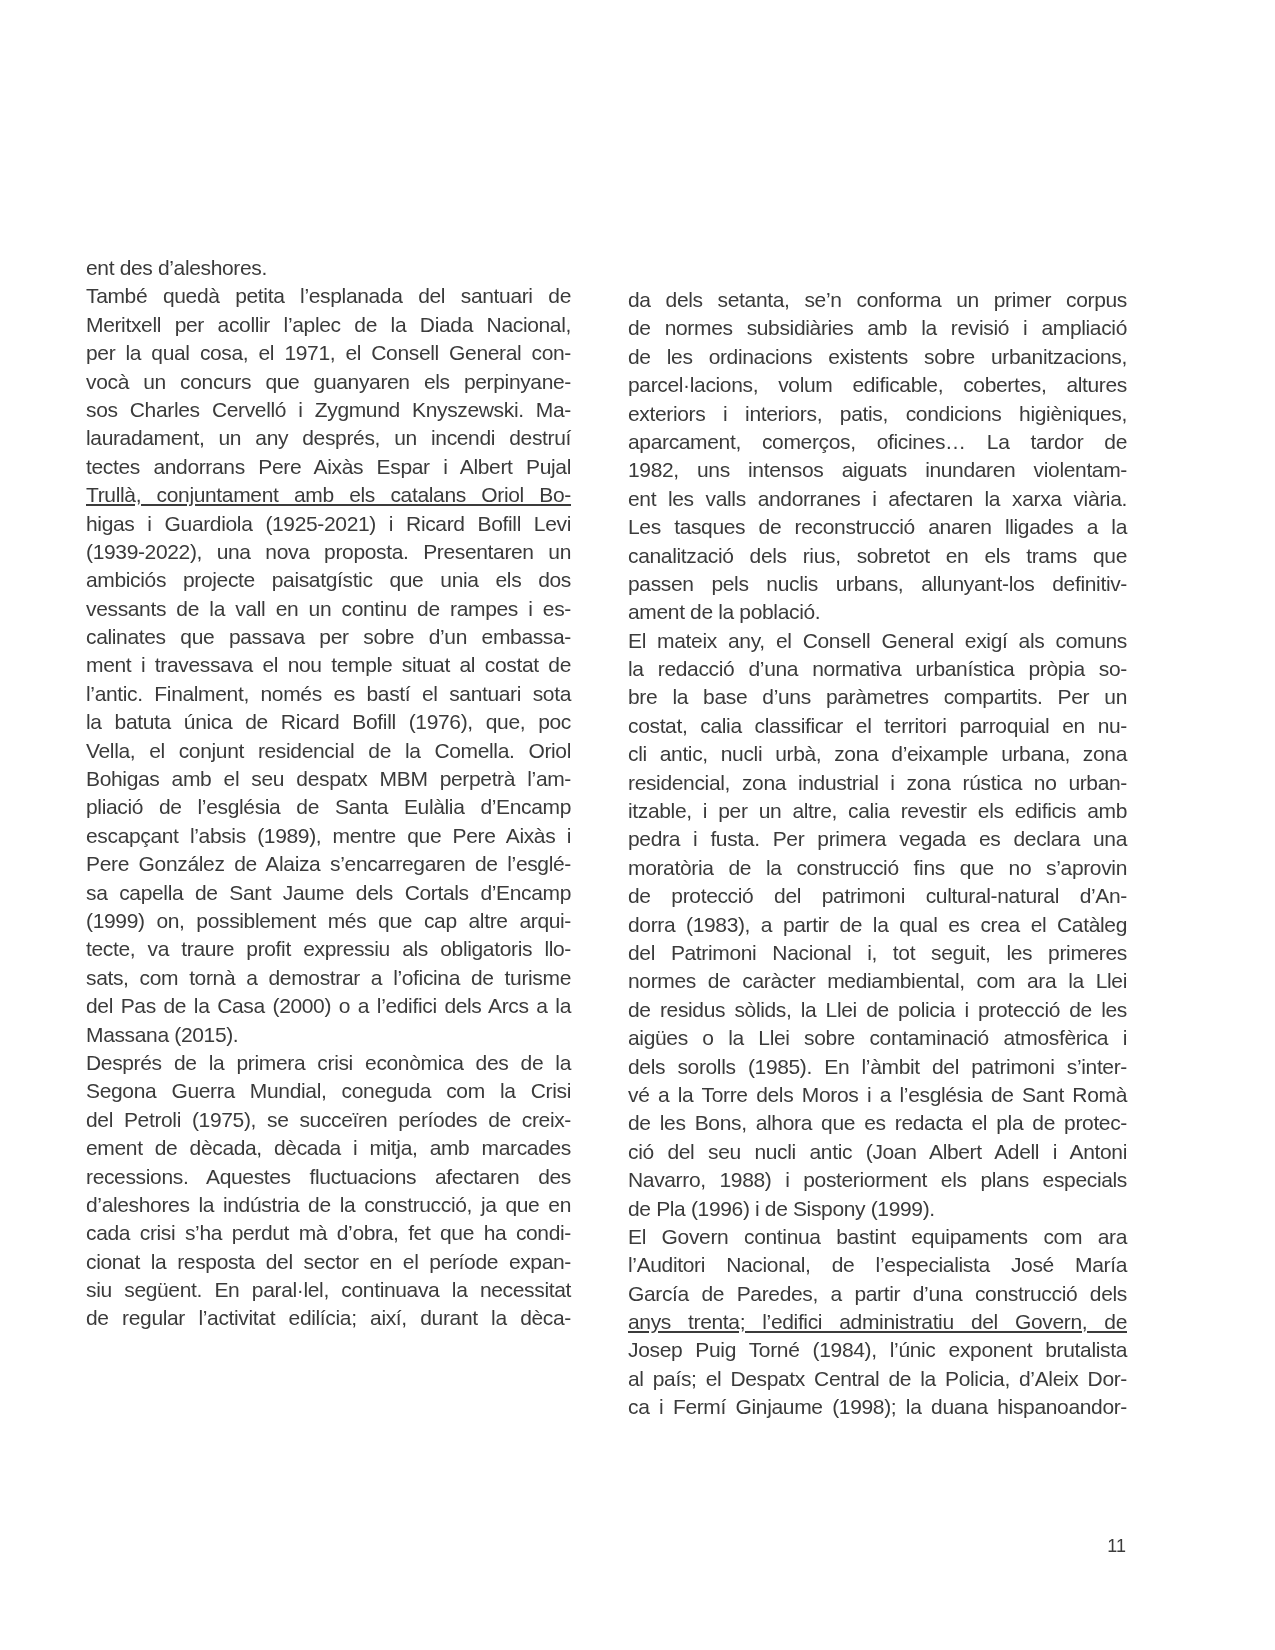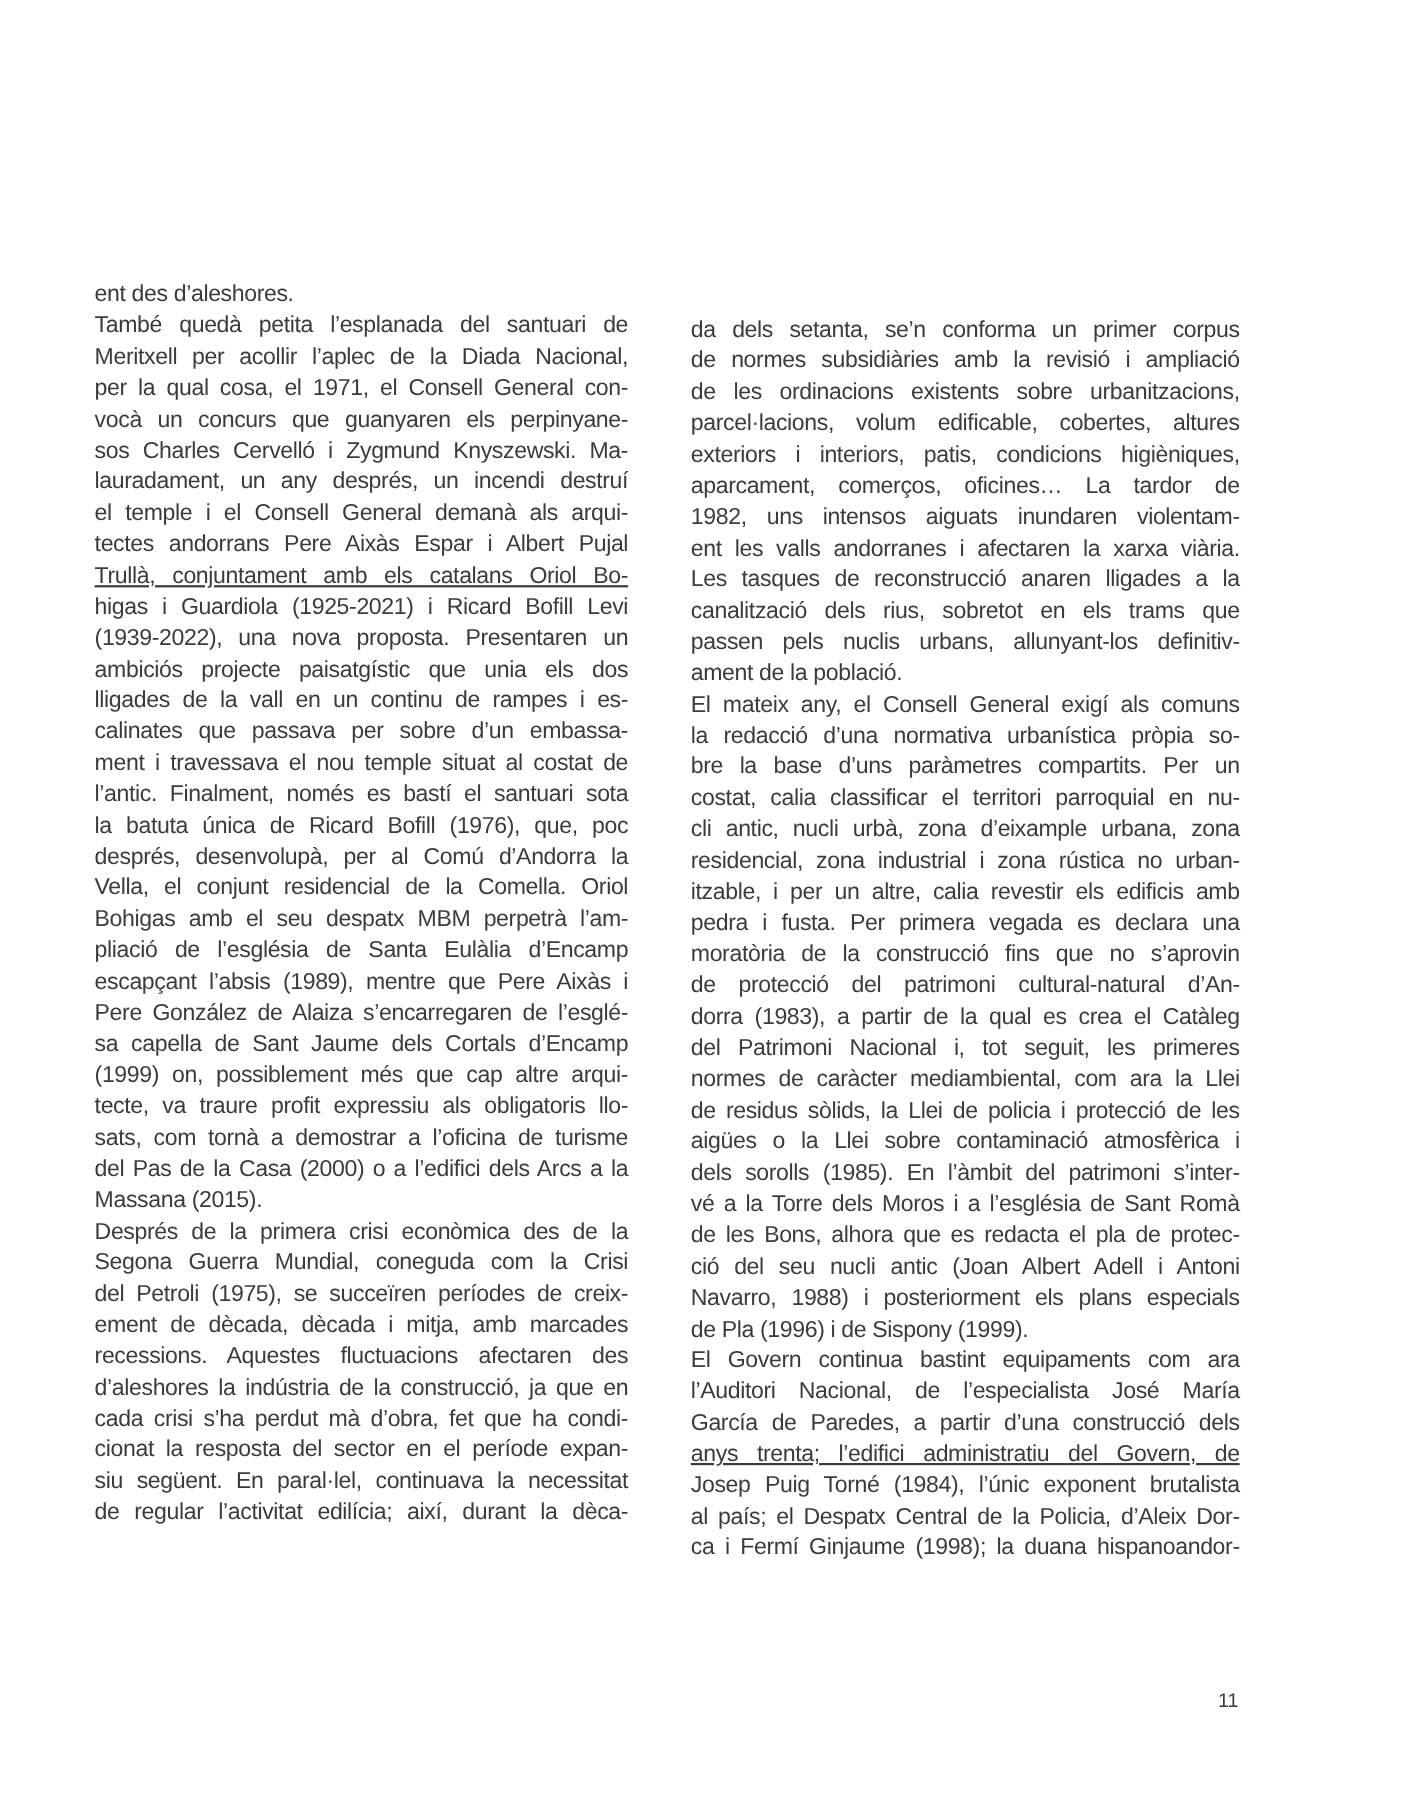--- a/index.html
+++ b/index.html
@@ -55,32 +55,30 @@
 
 <div class="page">
   <div class="column col-left" id="col-left">
       <span class="line last" style="white-space: normal;">ent des d’aleshores.</span>
       <span class="line" style="white-space: normal;">També quedà petita l’esplanada del santuari de</span>
       <span class="line" style="white-space: normal;">Meritxell per acollir l’aplec de la Diada Nacional,</span>
       <span class="line" style="white-space: normal;">per la qual cosa, el 1971, el Consell General con-</span>
       <span class="line" style="white-space: normal;">vocà un concurs que guanyaren els perpinyane-</span>
       <span class="line" style="white-space: normal;">sos Charles Cervelló i Zygmund Knyszewski. Ma-</span>
       <span class="line" style="white-space: normal;">lauradament, un any després, un incendi destruí</span>
-      <span class="line" style="white-space: normal;">el temple i el Consell General demanà als arqui-</span>
       <span class="line" style="white-space: normal;">tectes andorrans Pere Aixàs Espar i Albert Pujal</span>
       <span class="line" style="white-space: normal; text-decoration: underline;">Trullà, conjuntament amb els catalans Oriol Bo-</span>
       <span class="line" style="white-space: normal;">higas i Guardiola (1925-2021) i Ricard Bofill Levi</span>
       <span class="line" style="white-space: normal;">(1939-2022), una nova proposta. Presentaren un</span>
       <span class="line" style="white-space: normal;">ambiciós projecte paisatgístic que unia els dos</span>
-      <span class="line" style="white-space: normal;">lligades de la vall en un continu de rampes i es-</span>
+      <span class="line" style="white-space: normal;">vessants de la vall en un continu de rampes i es-</span>
       <span class="line" style="white-space: normal;">calinates que passava per sobre d’un embassa-</span>
       <span class="line" style="white-space: normal;">ment i travessava el nou temple situat al costat de</span>
       <span class="line" style="white-space: normal;">l’antic. Finalment, només es bastí el santuari sota</span>
       <span class="line" style="white-space: normal;">la batuta única de Ricard Bofill (1976), que, poc</span>
-      <span class="line" style="white-space: normal;">després, desenvolupà, per al Comú d’Andorra la</span>
       <span class="line" style="white-space: normal;">Vella, el conjunt residencial de la Comella. Oriol</span>
       <span class="line" style="white-space: normal;">Bohigas amb el seu despatx MBM perpetrà l’am-</span>
       <span class="line" style="white-space: normal;">pliació de l’església de Santa Eulàlia d’Encamp</span>
       <span class="line" style="white-space: normal;">escapçant l’absis (1989), mentre que Pere Aixàs i</span>
       <span class="line" style="white-space: normal;">Pere González de Alaiza s’encarregaren de l’esglé-</span>
       <span class="line" style="white-space: normal;">sa capella de Sant Jaume dels Cortals d’Encamp</span>
       <span class="line" style="white-space: normal;">(1999) on, possiblement més que cap altre arqui-</span>
       <span class="line" style="white-space: normal;">tecte, va traure profit expressiu als obligatoris llo-</span>
       <span class="line" style="white-space: normal;">sats, com tornà a demostrar a l’oficina de turisme</span>
       <span class="line" style="white-space: normal;">del Pas de la Casa (2000) o a l’edifici dels Arcs a la</span>

